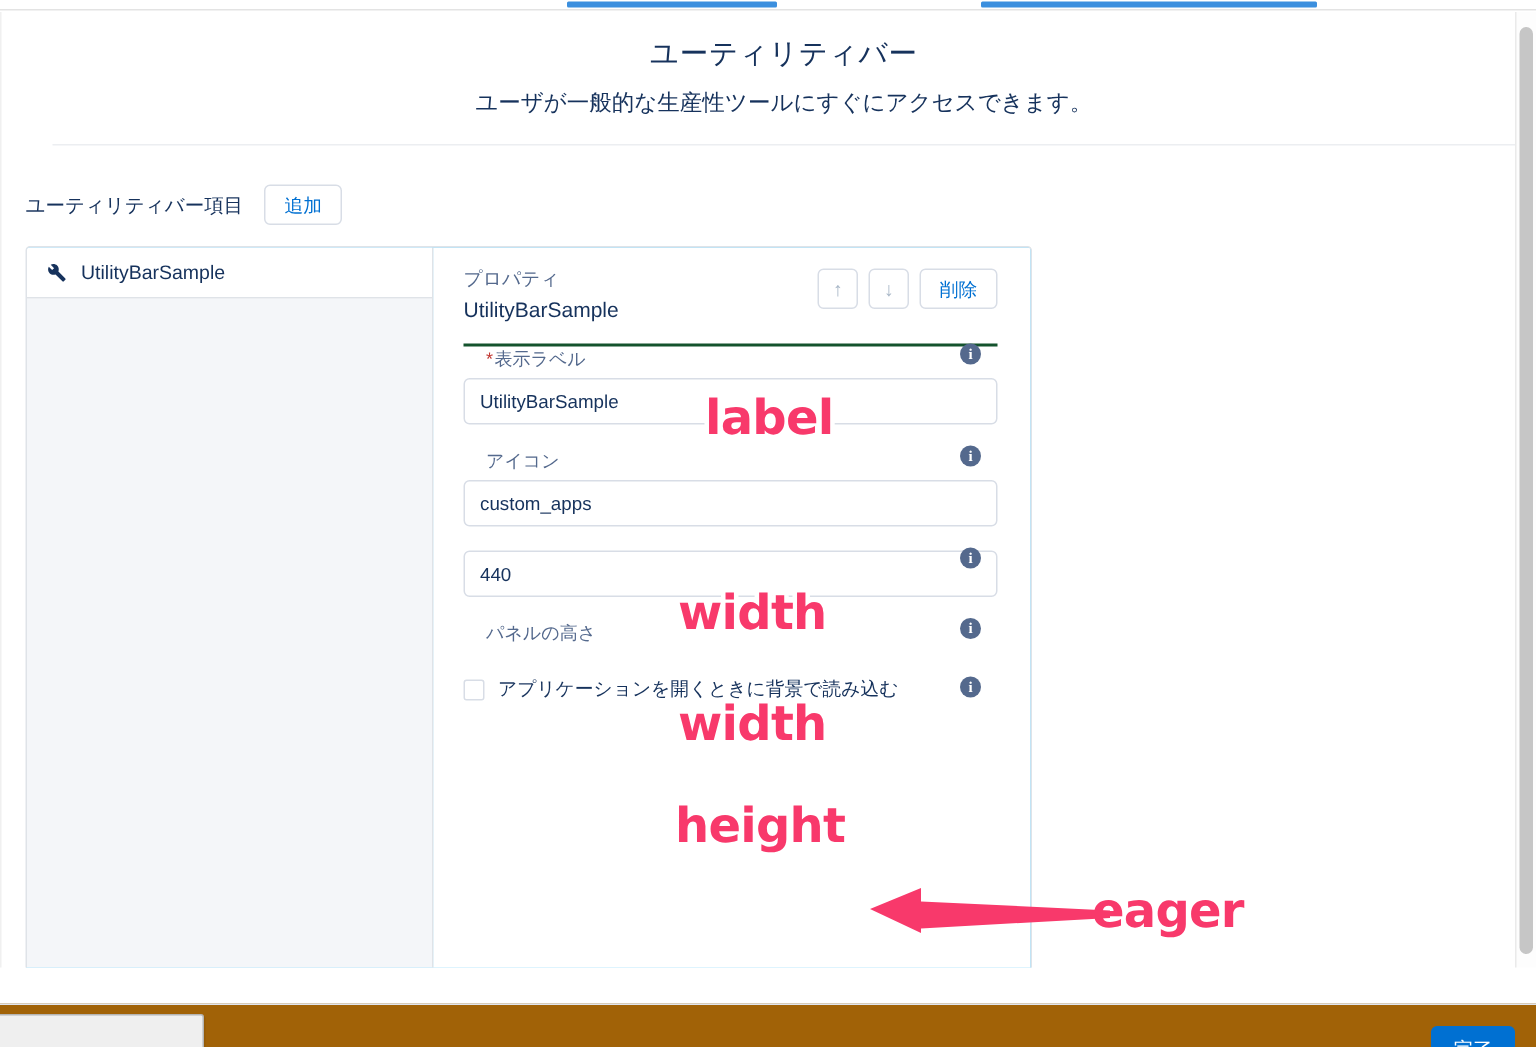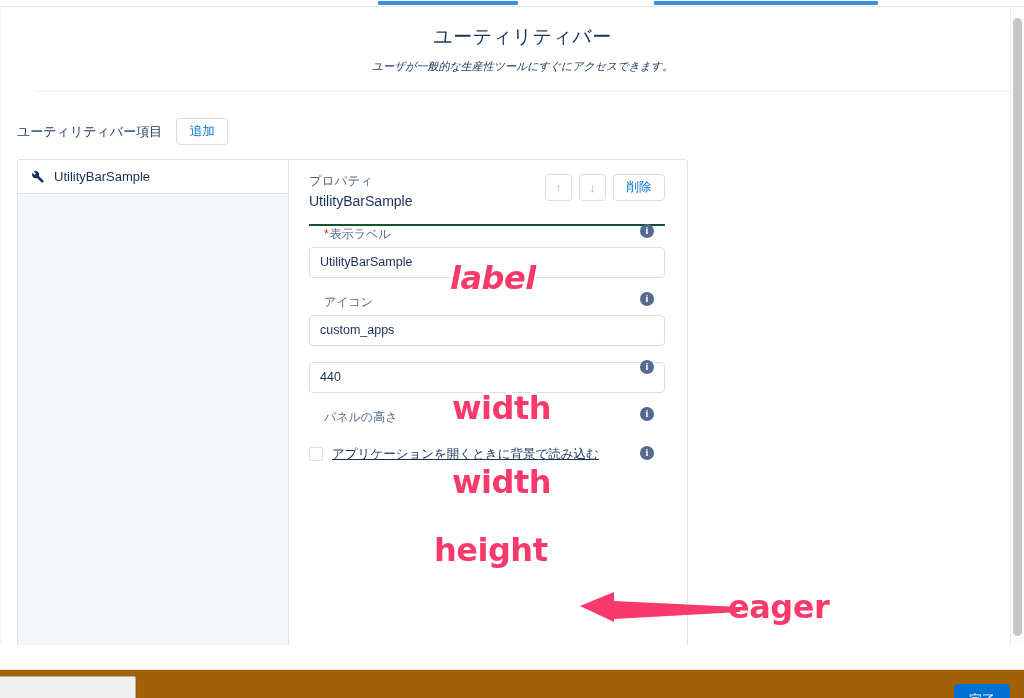--- a/index.html
+++ b/index.html
@@ -53,25 +53,24 @@
   }
   .page-title {
     font-size: 19px;
     color: #16325c;
     font-weight: 400;
     letter-spacing: .5px;
     margin: 0 0 10px 0;
     line-height: 1.2;
   }
   .page-subtitle {
-    font-size: 11px;
+    font-size: 15px;
     color: #16325c;
     margin: 0;
     line-height: 1.3;
-    font-style: italic;
   }
 
   
   .items-row {
     display: flex;
     align-items: center;
     padding: 26px 0 14px 16px;
     gap: 14px;
   }
   .items-label {
@@ -203,21 +202,21 @@
   .checkbox-row {
     display: flex; align-items: center; gap: 9px;
     margin-top: 20px; position: relative;
   }
   .checkbox-box {
     width: 14px; height: 14px;
     border: 1px solid #d8dde6;
     border-radius: 2px; background: #fff;
     cursor: pointer; flex: 0 0 14px;
   }
-  .checkbox-label { font-size: 12.5px; color: #16325c; cursor: pointer; text-decoration: underline; }
+  .checkbox-label { font-size: 12.5px; color: #16325c; cursor: pointer; }
 
   
   .footer {
     position: absolute; left: 0; top: 669px;
     width: 1024px; height: 53px;
     background: #a16207;
     border-top: 1px solid #e0e5ee;
   }
   .btn-primary {
     position: absolute; right: 14px; top: 14px;
@@ -264,24 +263,24 @@
     font-size: 32px;
     letter-spacing: -.5px;
     line-height: 1;
     white-space: nowrap;
     text-shadow:
        2px  2px 0 #fff,  -2px  2px 0 #fff,
        2px -2px 0 #fff,  -2px -2px 0 #fff,
        0 3px 0 #fff, 0 -3px 0 #fff, 3px 0 0 #fff, -3px 0 0 #fff;
     pointer-events: none;
   }
-  .anno-label  { left: 450px; top: 262px; font-style: italic; }
+  .anno-label  { left: 470px; top: 262px; }
   .anno-icon   { left: 452px; top: 392px; }
   .anno-width  { left: 452px; top: 466px; }
-  .anno-height { left: 434px; top: 534px; }
+  .anno-height { left: 450px; top: 534px; }
   .anno-eager  { left: 728px; top: 591px; }
 
   .anno-arrow { position: absolute; left: 580px; top: 588px; pointer-events: none; }
 </style>
 </head>
 <body>
 
 <div id="root">
 
   <div class="tabstrip">

